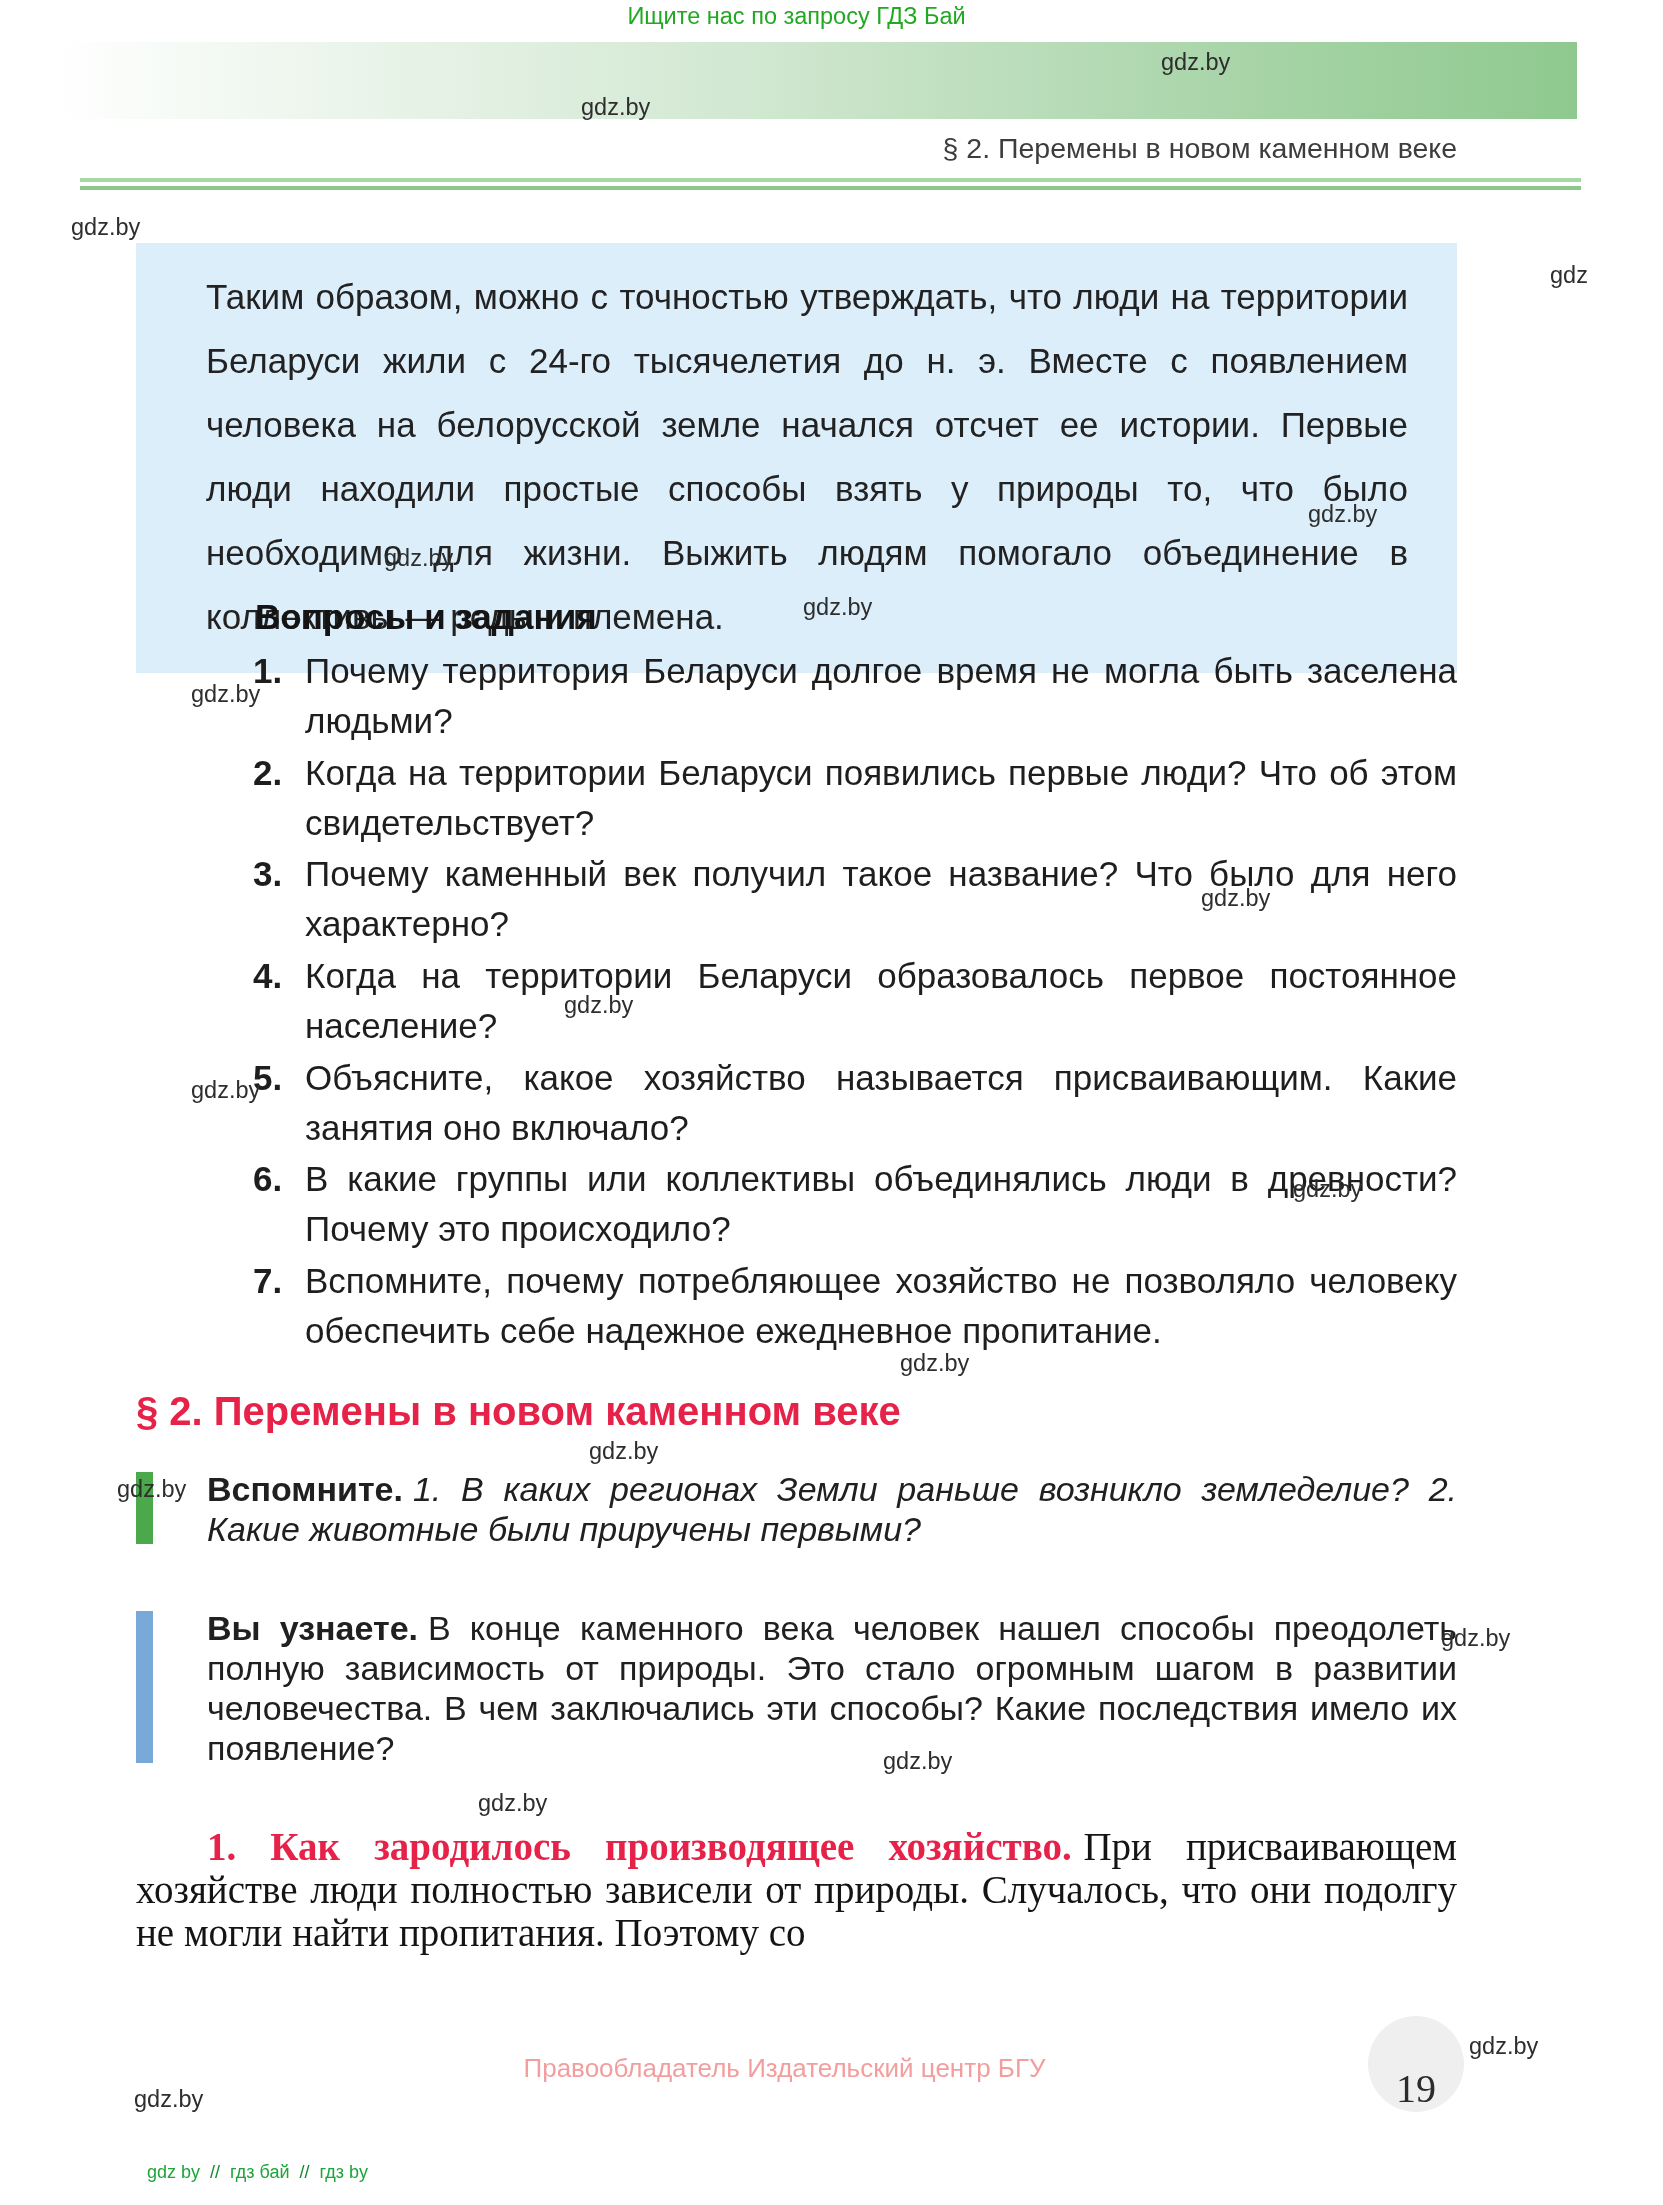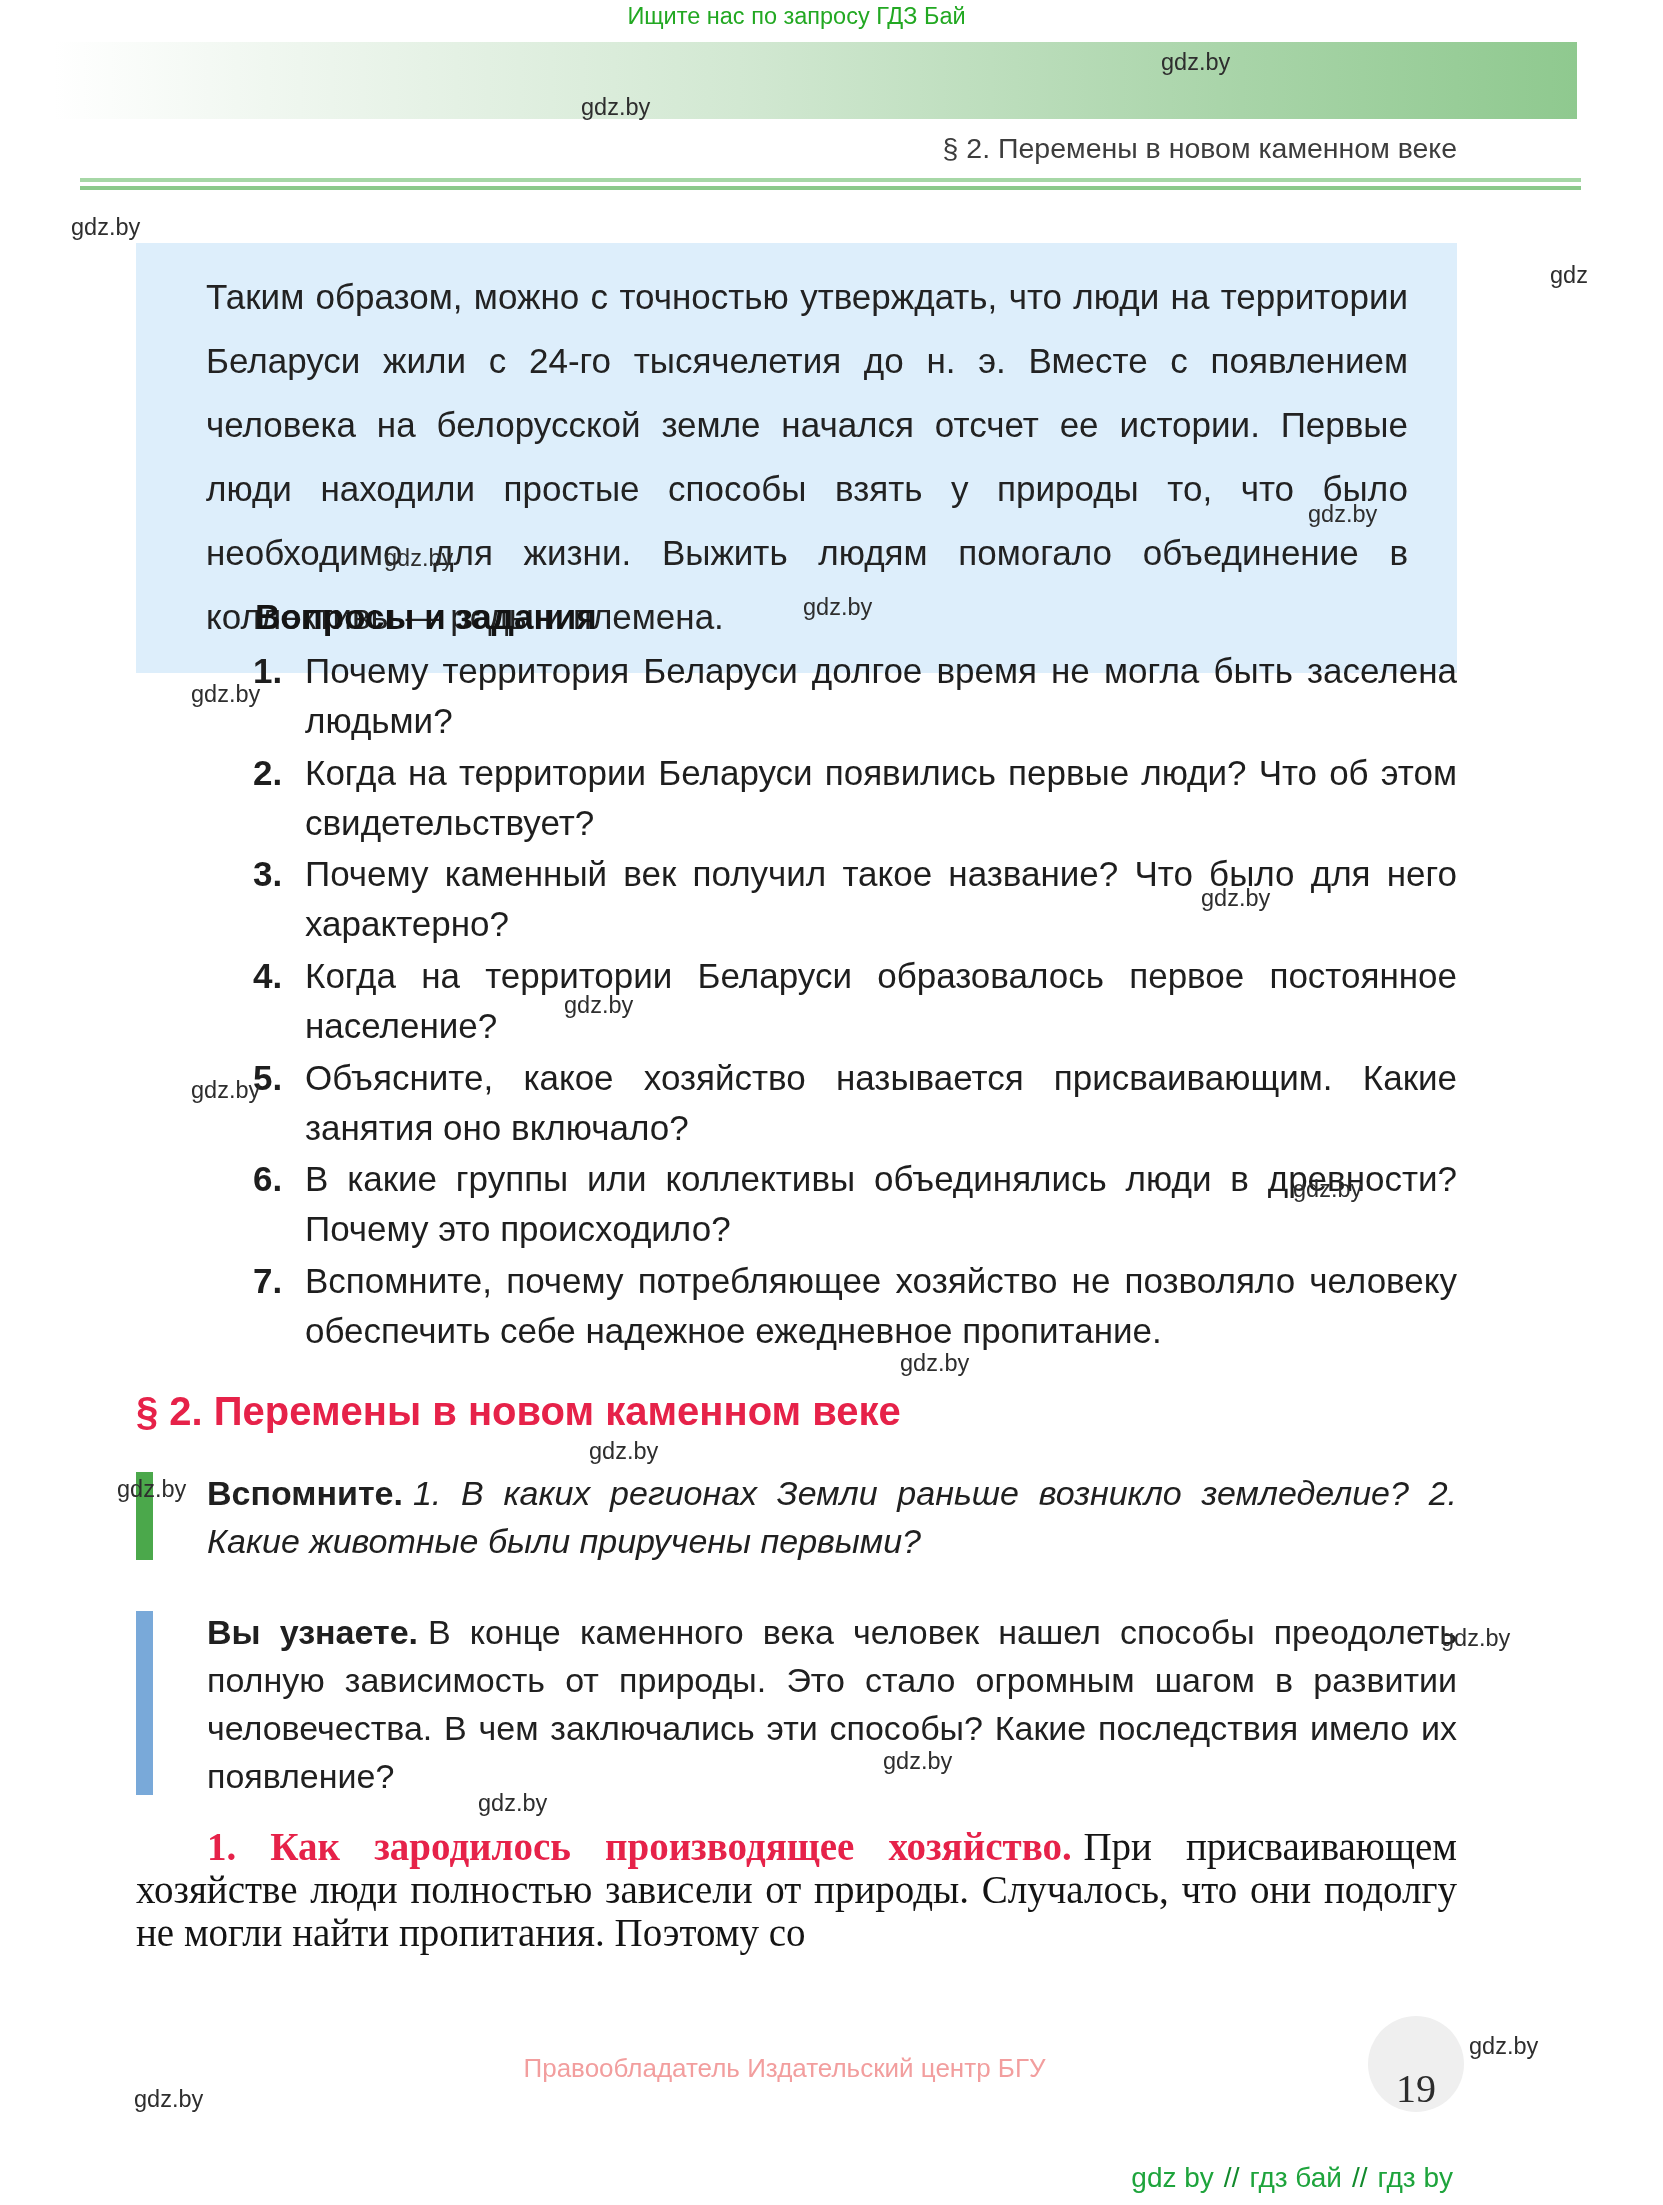--- a/index.html
+++ b/index.html
@@ -87,21 +87,21 @@
 
   .side-block { position: absolute; left: 136px; width: 1321px; }
   .remember { top: 1469px; }
   .learn { top: 1608px; }
   .side-bar { position: absolute; left: 0; top: 3.4px; bottom: 5px; width: 17px; }
   .remember .side-bar { background: #4ba84b; }
   .learn .side-bar { background: #79a9d9; }
   .side-content {
     margin-left: 71px;
     font-size: 34px;
-    line-height: 48px;
+    line-height: 40px;
     text-align: justify;
     color: #202020;
   }
   .side-label { font-weight: 700; margin-right: 10px; }
   .italic { font-style: italic; }
 
   .para1 {
     position: absolute;
     top: 1825px; left: 136px; width: 1321px;
     margin: 0;
@@ -129,23 +129,23 @@
     border-radius: 50%;
     background: #efefef;
     display: flex; align-items: flex-end; justify-content: center;
     font-family: "Liberation Serif", serif;
     font-size: 40px;
     color: #2c2c2c;
   }
 
   .footer-links {
     position: absolute;
-    top: 2162px; left: 132px; width: 1321px;
-    text-align: right;
-    font-size: 28px;
+    top: 2162px; left: 147px; width: 1321px;
+    text-align: left;
+    font-size: 18px;
     color: #1ea43c;
   }
   .footer-links .sep { color: #128a2c; margin: 0 10px; }
 
   .wm {
     position: absolute;
     font-size: 23.5px;
     color: #2e2e2e;
     white-space: nowrap;
   }

